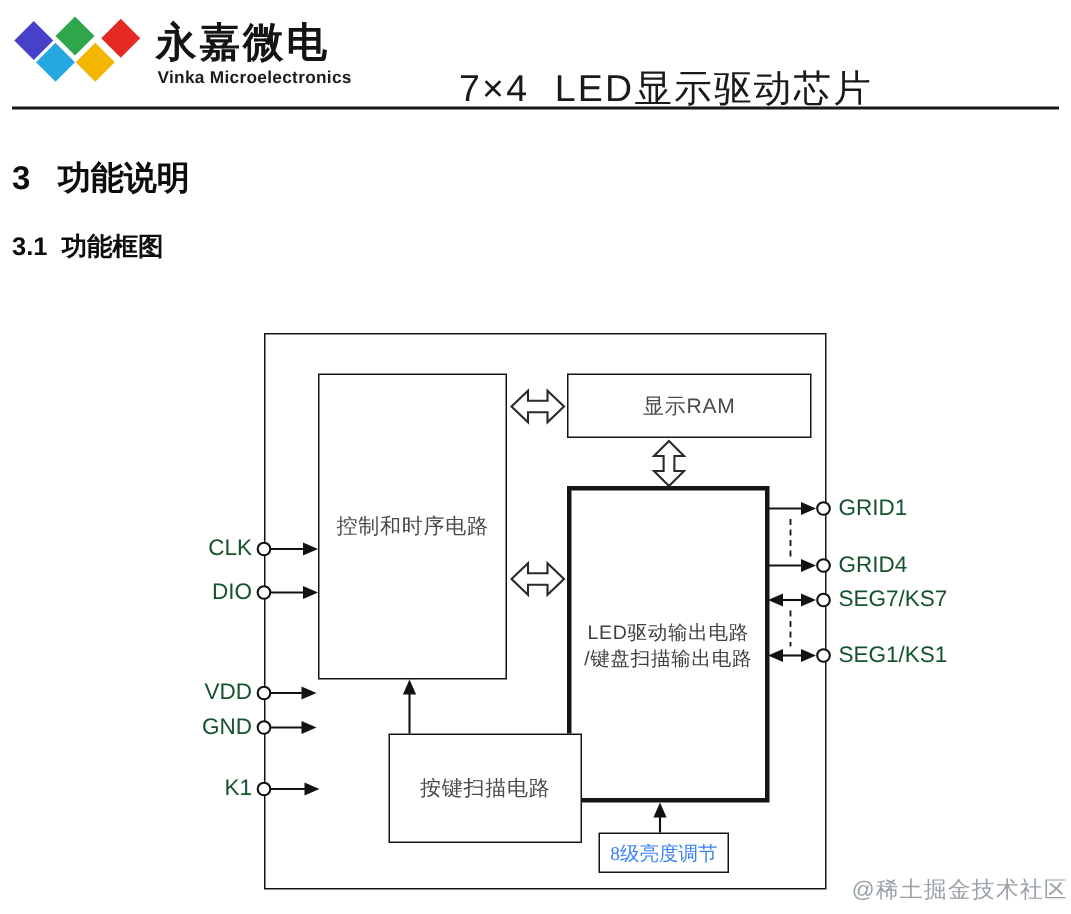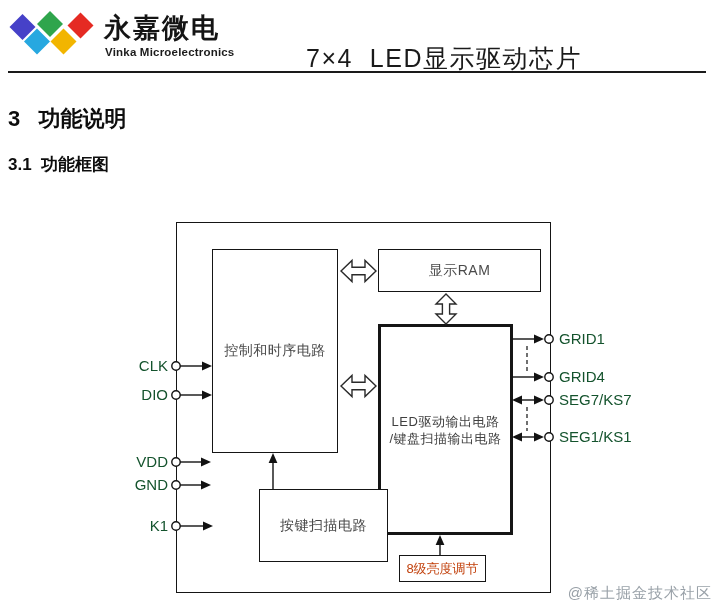--- a/index.html
+++ b/index.html
@@ -29,21 +29,21 @@
   .box { position:absolute; border:1.5px solid #151515; background:#fff;
          display:flex; align-items:center; justify-content:center; text-align:center; }
   .box.outer   { left:176px; top:222px; width:375px; height:371px; background:transparent; }
   .box.control { left:212px; top:249px; width:126px; height:204px;text-align:right; }
   .box.ram     { left:378px; top:249px; width:163px; height:43px; }
   .box.led     { left:378px; top:324px; width:135px; height:211px; border-width:3px; flex-direction:column; }
   .box.keyscan { left:213px; top:489px; width:129px; height:73px;margin-left:46px; }
   .box.brightness { left:399px; top:555px; width:87px; height:27px; }
   .blk-label { font-size:14px; color:#4a4a4a; letter-spacing:0.5px; }
   .led .blk-label { font-size:13px; line-height:17px; color:#3f3f3f; }
-  .brightness .blk-label { font-size:13px; color:#c2410c; letter-spacing:0; }
+  .brightness .blk-label { font-size:13px; color:#3b82f6; letter-spacing:0;font-family:Liberation Serif, serif; }
   .pin-label { position:absolute; height:16px; line-height:16px; font-size:15px; color:#14532d; }
   .pin-label.left  { left:100px; width:68px; text-align:right; }
   .pin-label.right { left:559px; width:95px; text-align:left; }
   .wires { position:absolute; left:0; top:0; pointer-events:none; }
   .wire  { stroke:#121212; stroke-width:1.4; fill:none; }
   .dash  { stroke:#121212; stroke-width:1.2; fill:none; stroke-dasharray:4 3; }
   .head  { fill:#121212; stroke:none; }
   .pin-circle { fill:#ffffff; stroke:#121212; stroke-width:1.4; }
   .dbl-arrow { fill:#ffffff; stroke:#2a2a2a; stroke-width:1.4; stroke-linejoin:miter; }
   

